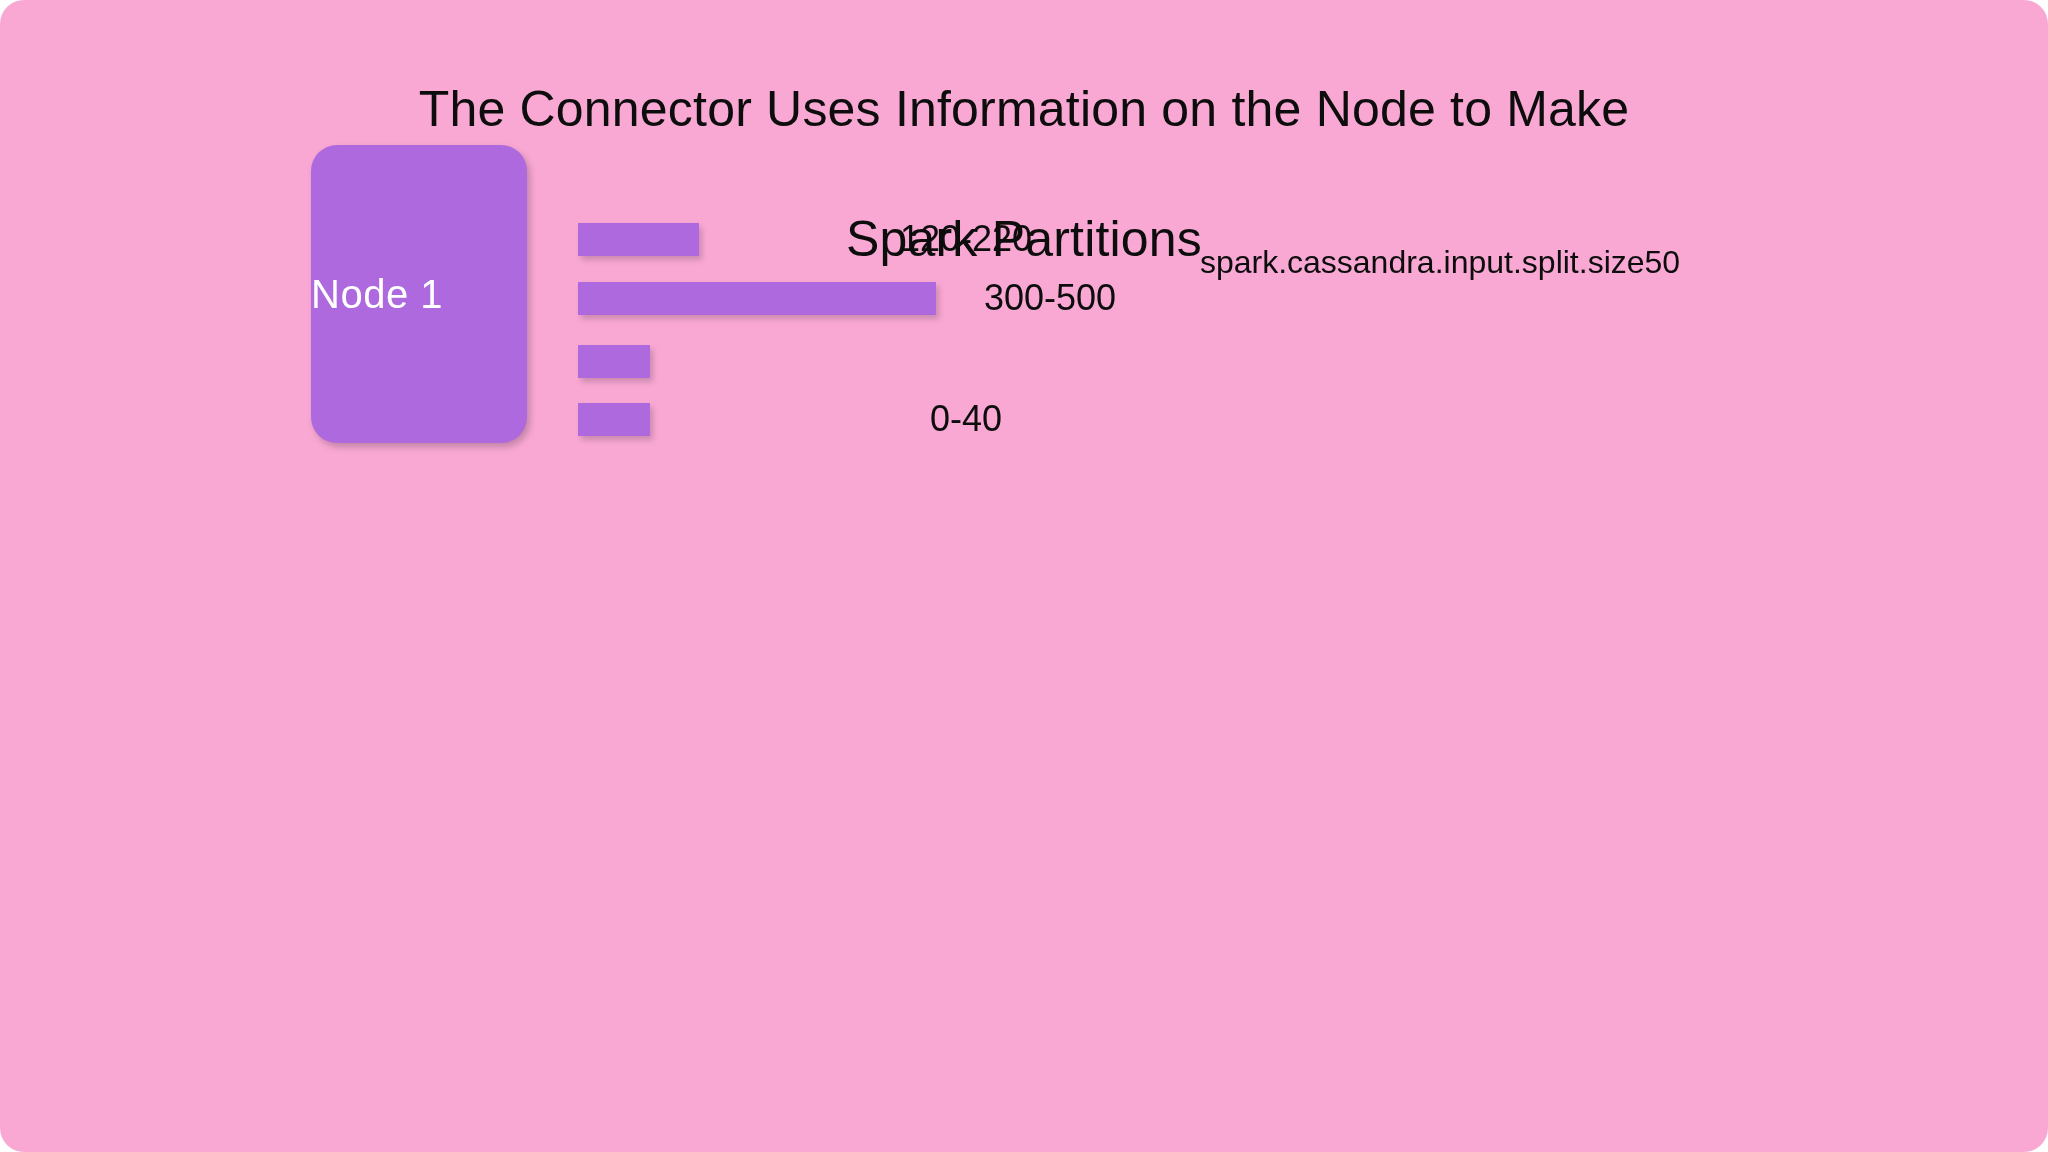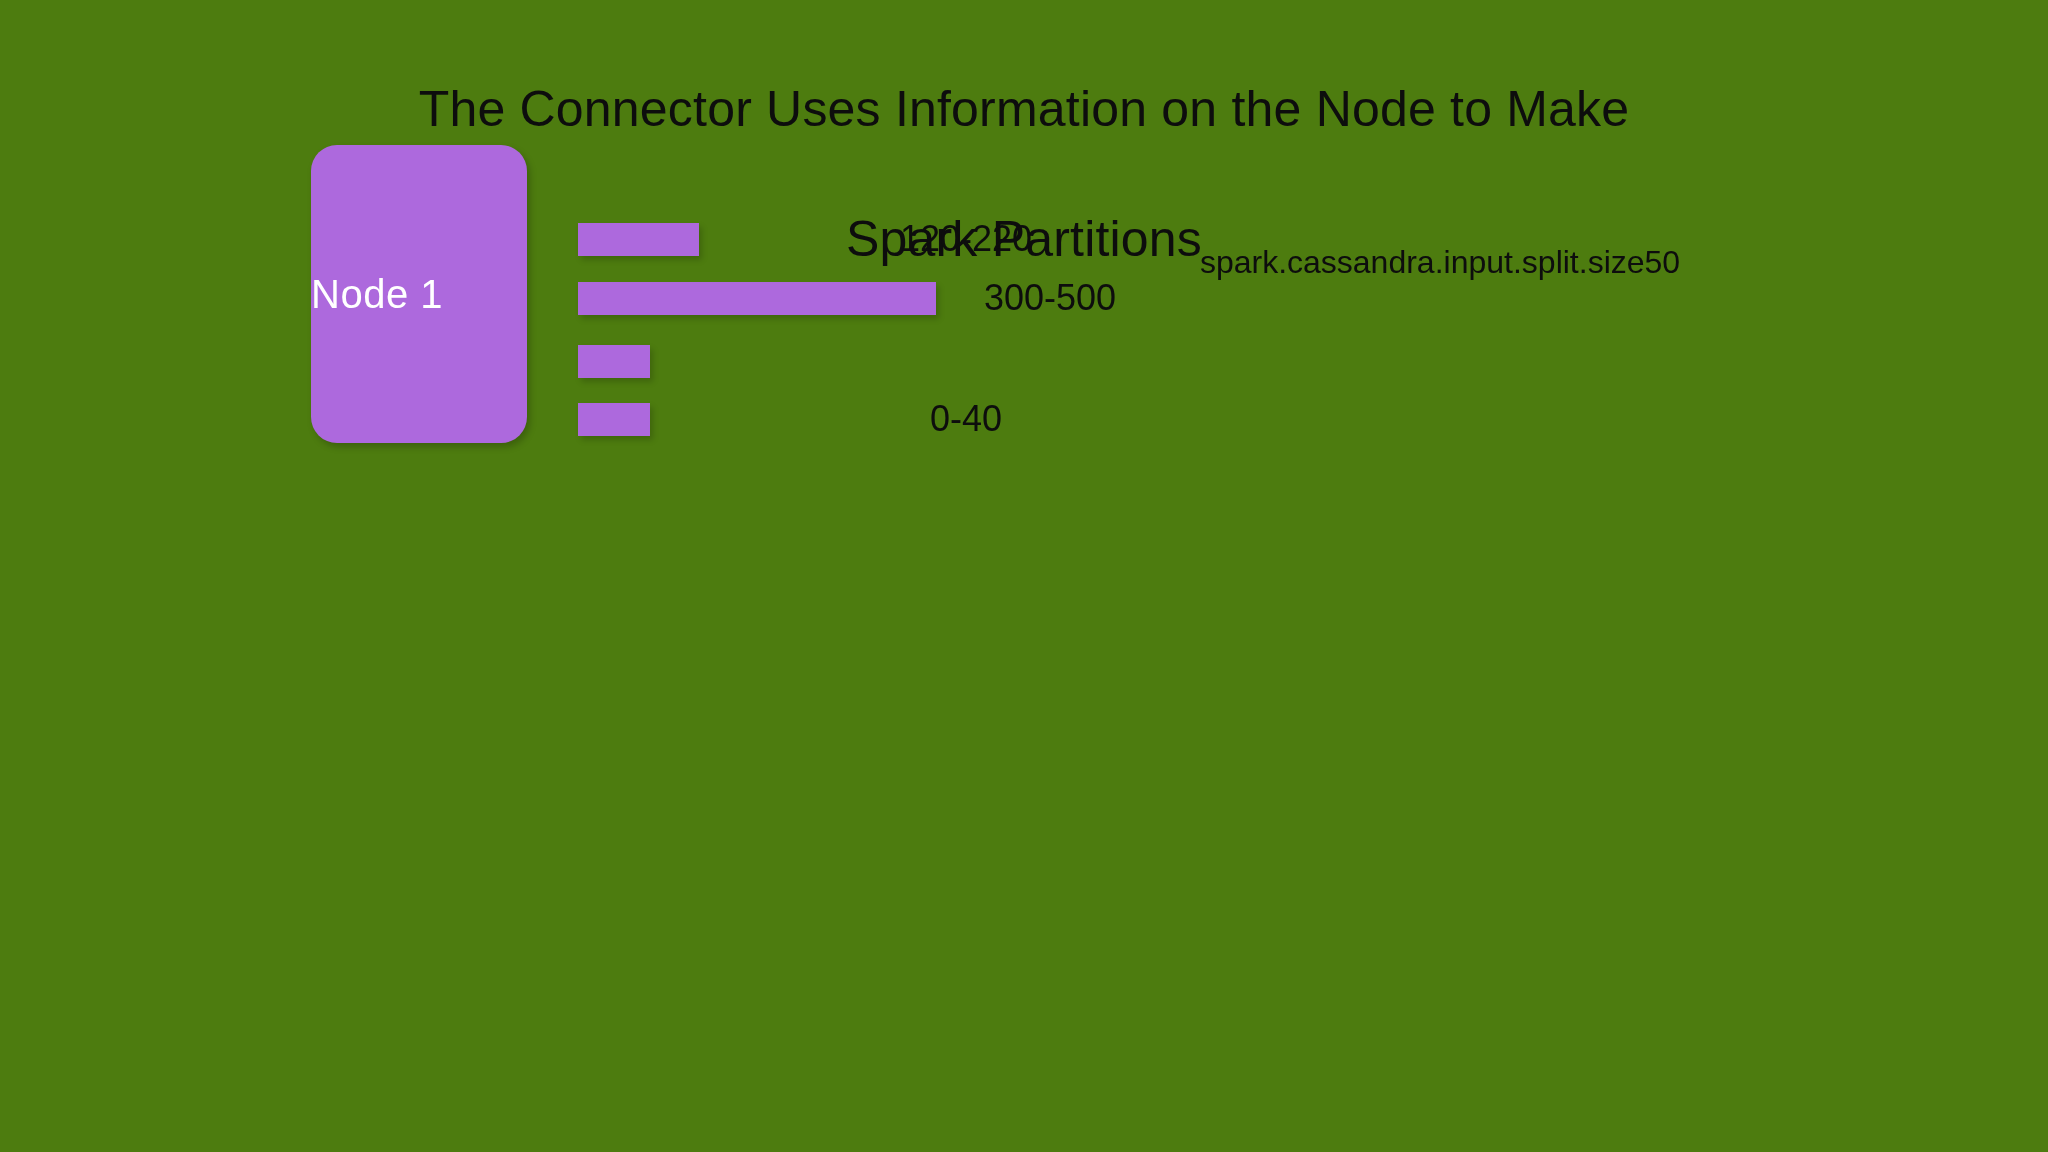--- a/index.html
+++ b/index.html
@@ -13,21 +13,22 @@
     height: 1152px;
     overflow: hidden;
     font-family: "Liberation Sans", sans-serif;
     color: #000000;
     position: relative;
   }
 
   .slide {
     position: absolute;
     inset: 0;
-    background: #4d7c0f;
+    background: #f9a8d4;
+    border-radius: 24px;
   }
 
   
   .title {
     position: absolute;
     left: 0;
     top: 12px;
     width: 2048px;
     text-align: center;
     font-size: 50px;

